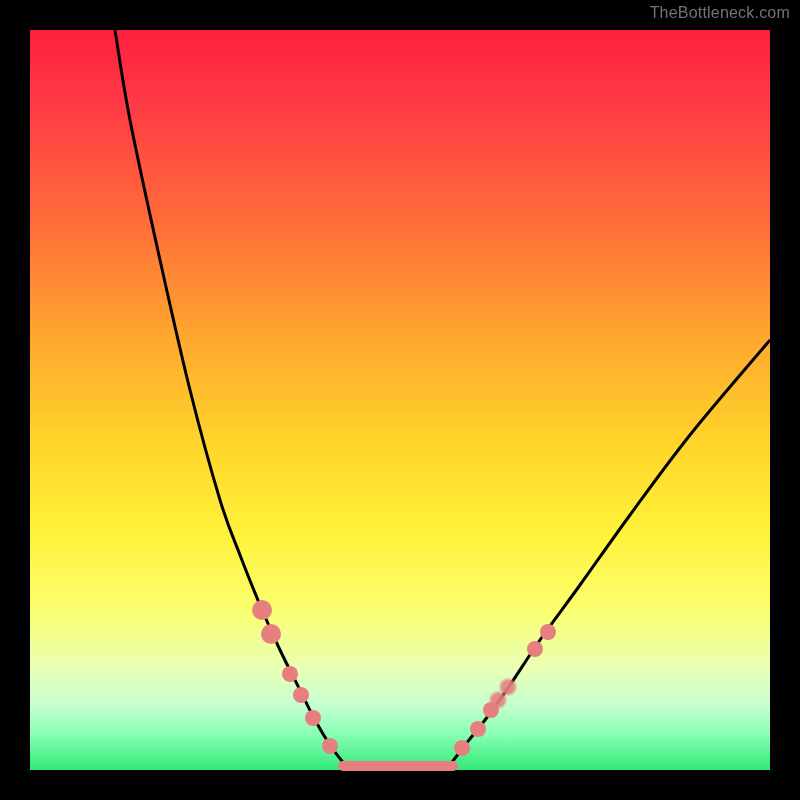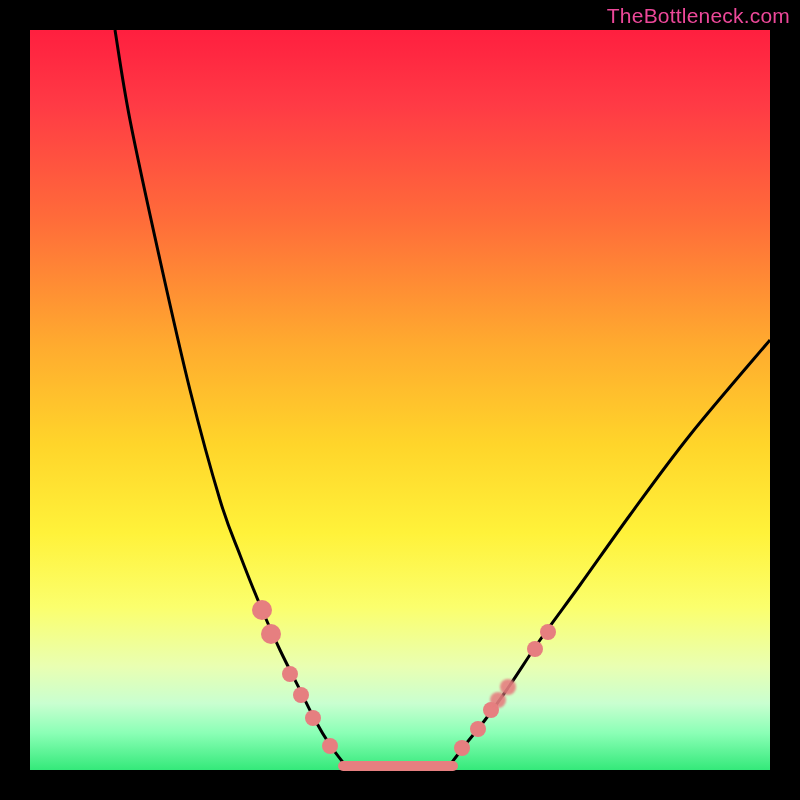--- a/index.html
+++ b/index.html
@@ -38,22 +38,22 @@
       #e9ffb2 86%,
       #c9ffd0 91%,
       #8bffb6 95%,
       #34e97a 100%
     );
   }
   .watermark {
     position: absolute;
     top: 4px;
     right: 10px;
-    color: #ec4899;
-    font-size: 21px;
+    color: #737373;
+    font-size: 16px;
     letter-spacing: 0.2px;
     font-weight: 400;
   }
   svg.curves {
     position: absolute;
     left: 0;
     top: 0;
     width: 740px;
     height: 740px;
     overflow: visible;

